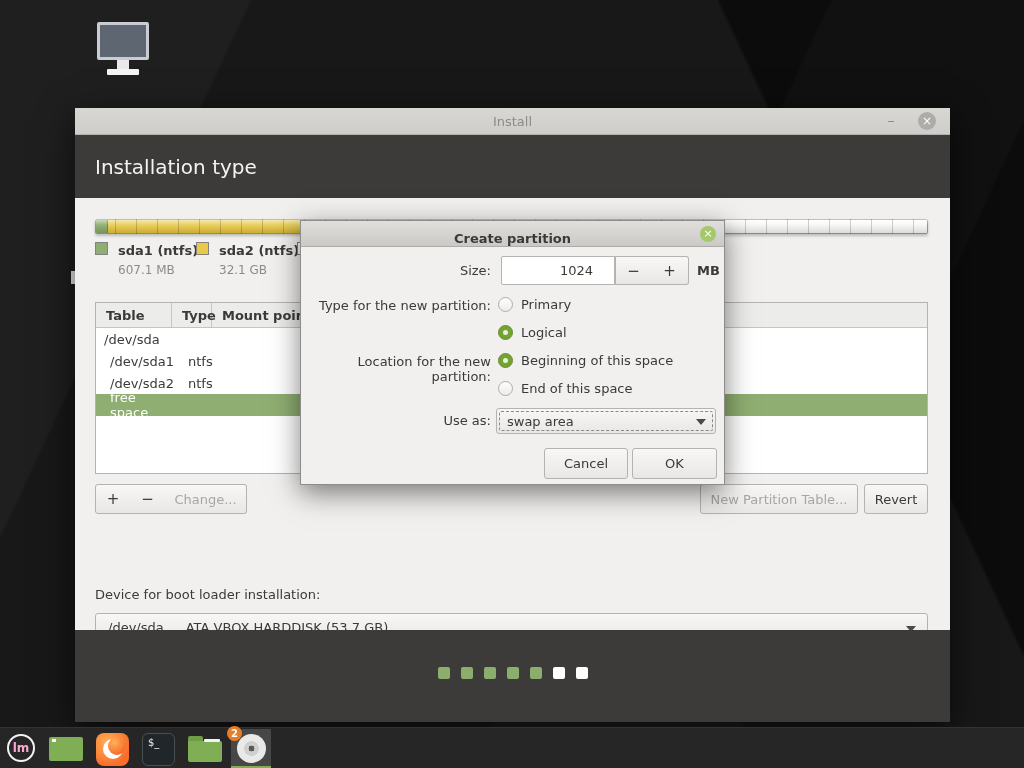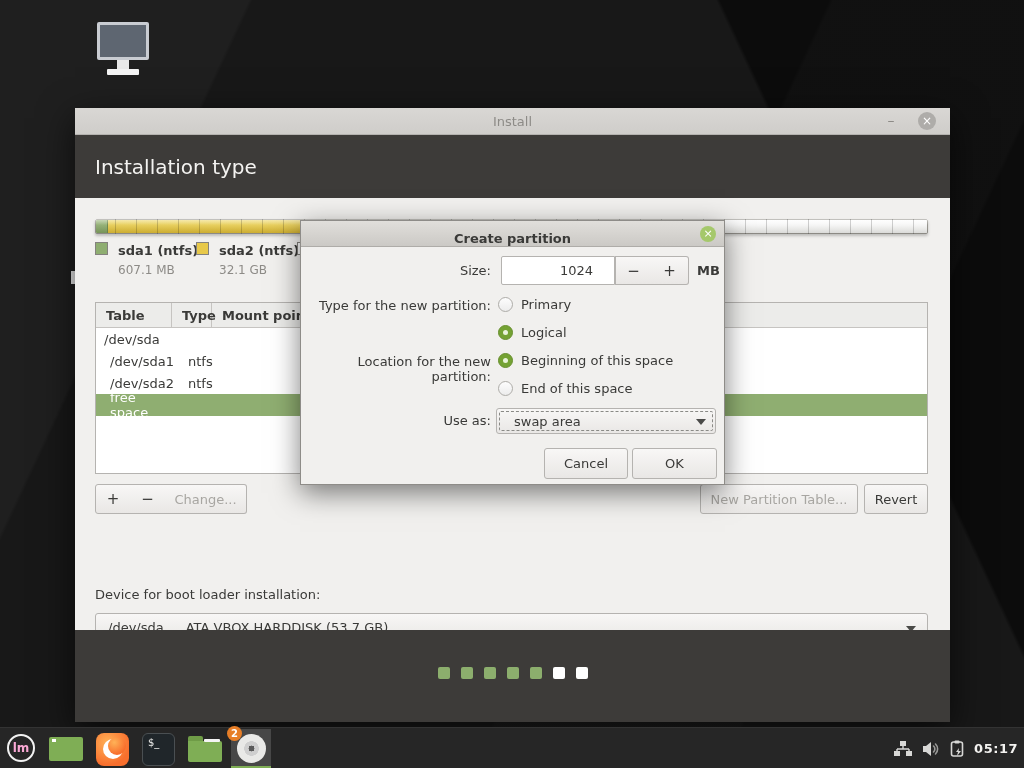--- a/index.html
+++ b/index.html
@@ -113,21 +113,21 @@
   .radio-row { position:absolute; left:197px; display:flex; align-items:center; }
   .radio { width:15px; height:15px; border-radius:50%; border:1px solid #aeaca8; background:linear-gradient(#fdfdfd,#ececec); margin-right:8px; position:relative; }
   .radio.on { background:#74a233; border-color:#688f2e; }
   .radio.on::after { content:""; position:absolute; left:4px; top:4px; width:5px; height:5px; border-radius:50%; background:#e9f3da; }
   .radio-label { font-size:13px; color:#3a3a38; }
 
   .useas-combo { position:absolute; left:195px; top:187px; width:220px; height:26px;
     background:linear-gradient(#f8f7f6,#e9e7e5); border:1px solid #b5b3b0; border-radius:3px; }
   .useas-inner { position:absolute; inset:2px; border:1px dashed #8a8a86; border-radius:2px;
     display:flex; align-items:center; }
-  .useas-text { font-size:13px; color:#3a3a38; margin-left:14px; }
+  .useas-text { font-size:13px; color:#3a3a38; margin-left:7px; }
   .useas-arrow { position:absolute; right:9px; top:10px; width:0; height:0;
     border-left:5px solid transparent; border-right:5px solid transparent; border-top:6px solid #4a4a48; }
 
   .dlg-cancel { position:absolute; left:243px; top:227px; width:84px; height:31px; }
   .dlg-ok { position:absolute; left:331px; top:227px; width:85px; height:31px; }
 
   
   .taskbar { position:absolute; left:0; top:727px; width:1024px; height:41px; background:#262626;
     border-top:1px solid #333; z-index:10; }
   .tb-icon { position:absolute; top:5px; }
@@ -318,37 +318,13 @@
   <div class="terminal-icon">$_</div>
   <div class="folder-icon">
     <div class="folder-tab"></div>
     <div class="folder-body"></div>
   </div>
   <div class="disc-tile">
     <div class="disc"></div>
     <div class="disc-badge">2</div>
   </div>
 
-  <div class="tray">
-    <span class="tray-icon">
-      <svg width="20" height="17" viewBox="0 0 20 17">
-        <rect x="7" y="1" width="6" height="5" fill="#d8d8d6"></rect>
-        <path d="M10 6 v3 M4 9 h12 M4 9 v2 M16 9 v2" stroke="#d8d8d6" stroke-width="1.4" fill="none"></path>
-        <rect x="1" y="11" width="6" height="5" fill="#d8d8d6"></rect>
-        <rect x="13" y="11" width="6" height="5" fill="#d8d8d6"></rect>
-      </svg>
-    </span>
-    <span class="tray-icon">
-      <svg width="19" height="16" viewBox="0 0 19 16">
-        <polygon points="1,5 4,5 9,1 9,15 4,11 1,11" fill="#d8d8d6"></polygon>
-        <path d="M11.5 5 a4 4 0 0 1 0 6 M13.5 3 a7 7 0 0 1 0 10" stroke="#9a9a98" stroke-width="1.6" fill="none" stroke-linecap="round"></path>
-      </svg>
-    </span>
-    <span class="tray-icon">
-      <svg width="15" height="18" viewBox="0 0 15 18">
-        <rect x="1.5" y="2" width="11" height="14" rx="2" fill="none" stroke="#d8d8d6" stroke-width="1.6"></rect>
-        <rect x="4.5" y="0.5" width="5" height="3" rx="1" fill="#d8d8d6"></rect>
-        <polygon points="9,8 6,12 8,12 7,16 11,11 8.6,11" fill="#d8d8d6"></polygon>
-      </svg>
-    </span>
-    <span class="clock">05:17</span>
-  </div>
 </div>
 
 </body></html>

